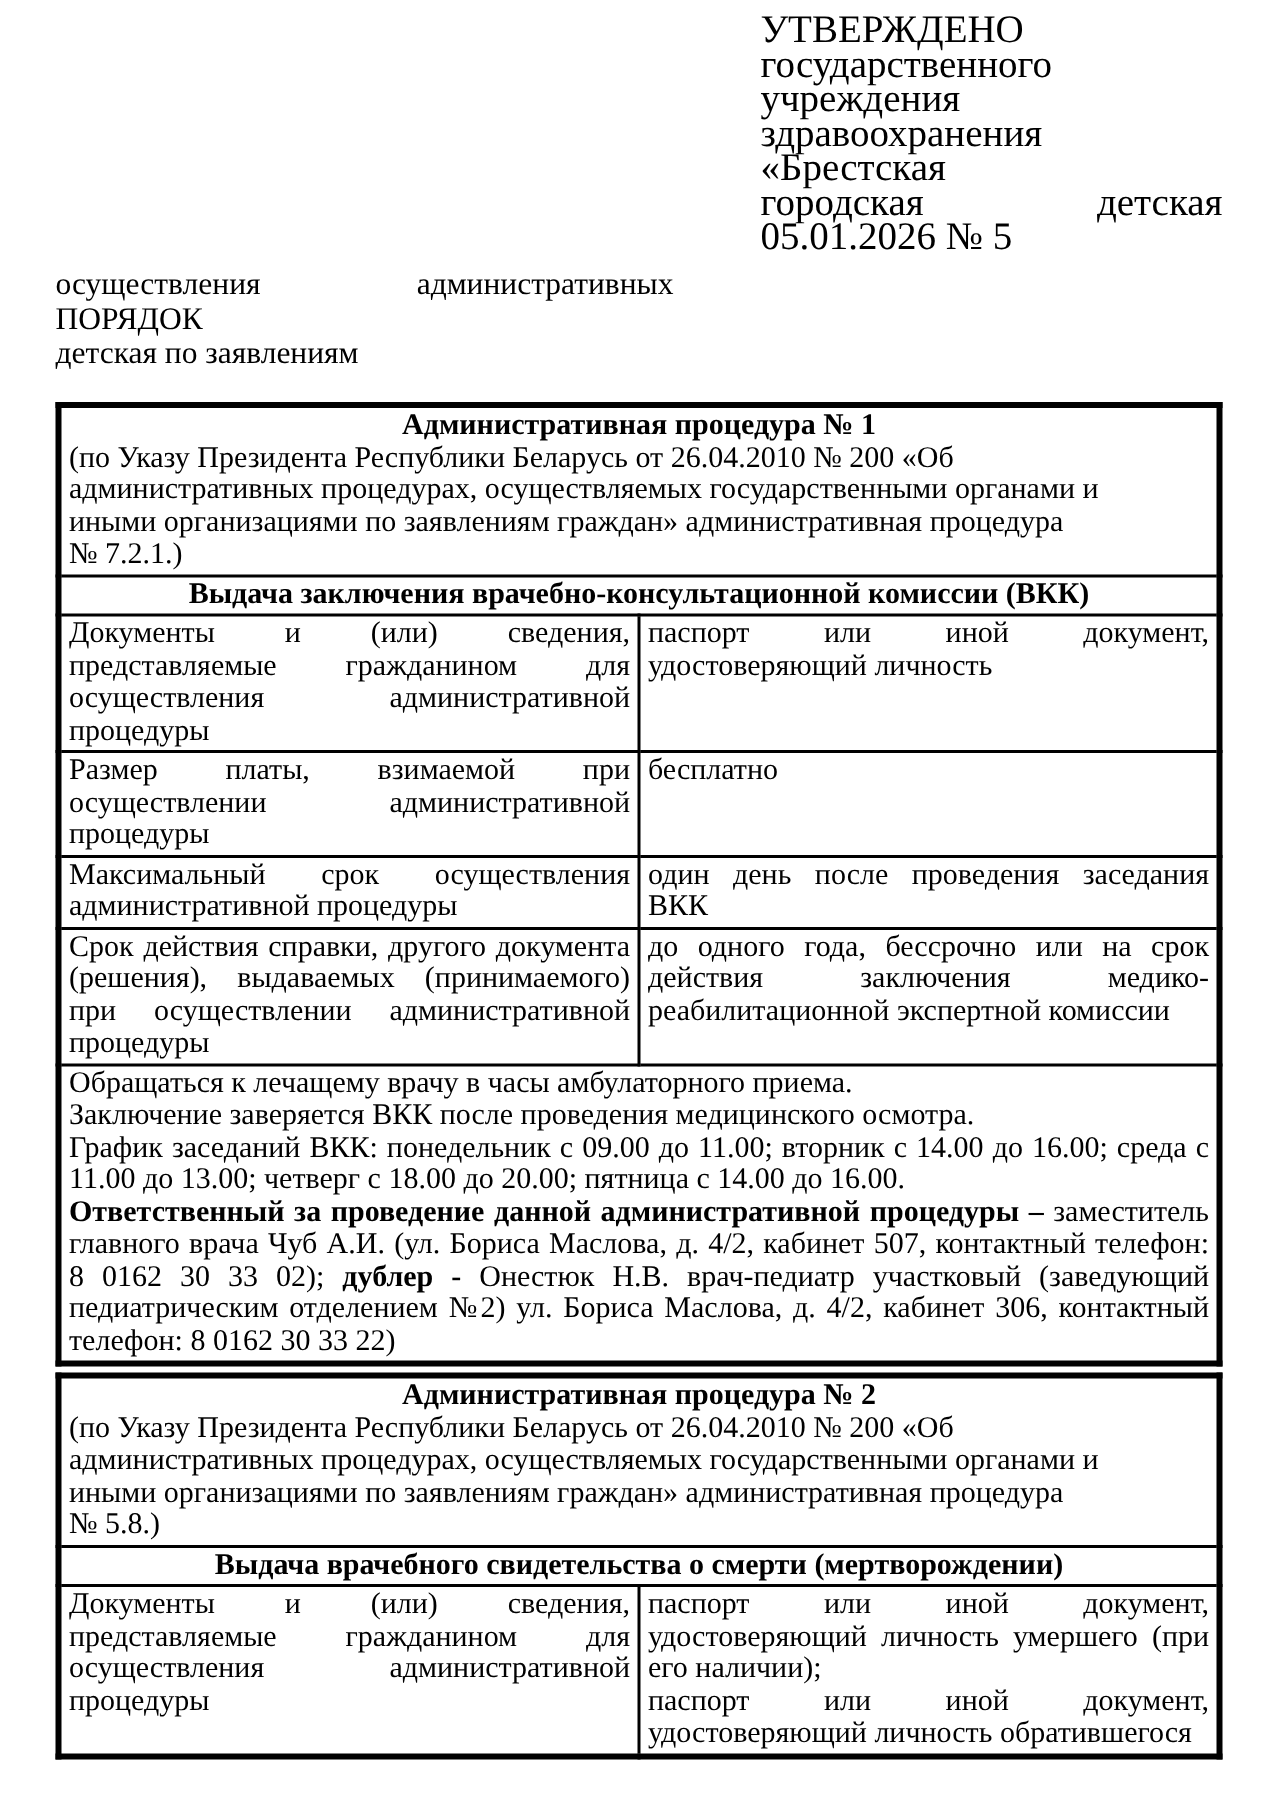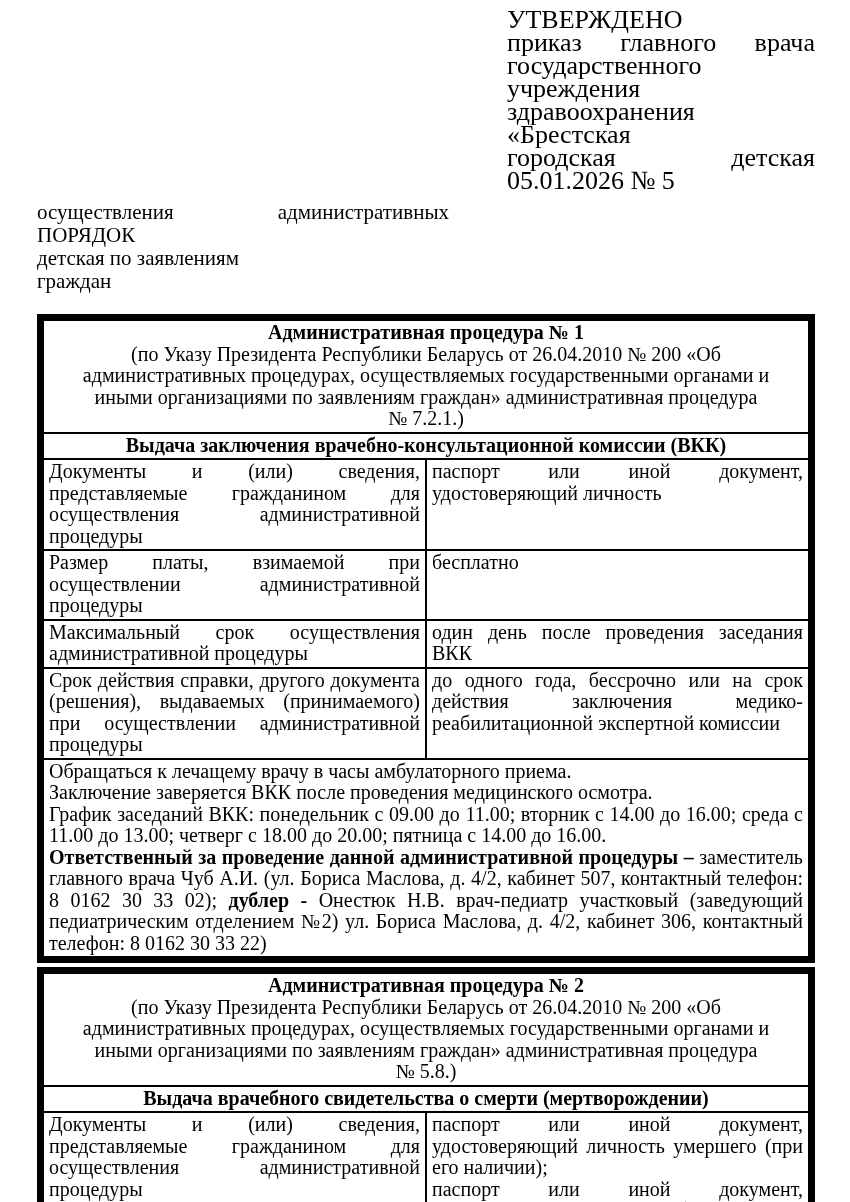--- a/index.html
+++ b/index.html
@@ -42,63 +42,61 @@
     text-align-last: justify;
   }
   
   table.proc-table {
     border-collapse: collapse;
     table-layout: fixed;
     width: 778px;
     margin-top: 21px;
     font-size: 20px;
     line-height: 21.5px;
-    border: 7px solid #000000;
+    border: 4px solid #000000;
   }
   table.proc-table.second { margin-top: 4px; }
   td {
     border: 2px solid #000;
     padding: 1px 5px 2px 5px;
     vertical-align: top;
   }
   td.thead { text-align: center; }
   .proc-title { font-weight: bold; }
-  .centered-lines .ln { text-align: center; }
+  .centered-lines .ln { }
   td.tname {
     text-align: center;
     font-weight: bold;
   }
   td.lbl {
     width: 401px;
     text-align: justify;
   }
   td.val { text-align: justify; }
   td.notes { text-align: justify; }
   .para { text-align: justify; }
   .para b { font-weight: bold; }
 </style>
 </head>
 <body>
 
 <div class="page">
 
   <div class="approval">
       <div class="ln">УТВЕРЖДЕНО</div>
-      <div class="ln stretch">приказ главного врача</div>
       <div class="ln stretch">государственного учреждения</div>
       <div class="ln stretch">здравоохранения «Брестская</div>
       <div class="ln stretch">городская детская</div>
       <div class="ln">05.01.2026 № 5</div>
     </div>
 
   <div class="order-title">
       <div class="ln stretch">осуществления административных</div>
       <div class="ln">ПОРЯДОК</div>
       <div class="ln">детская по заявлениям</div>
-      <div class="ln">граждан</div>
     </div>
 
   <table class="proc-table">
     <tbody>
       <tr>
         <td class="thead" colspan="2">
           <div class="proc-title">Административная процедура № 1</div>
           <div class="centered-lines">
               <div class="ln">(по Указу Президента Республики Беларусь от 26.04.2010 № 200 «Об</div>
               <div class="ln">административных процедурах, осуществляемых государственными органами и</div>

